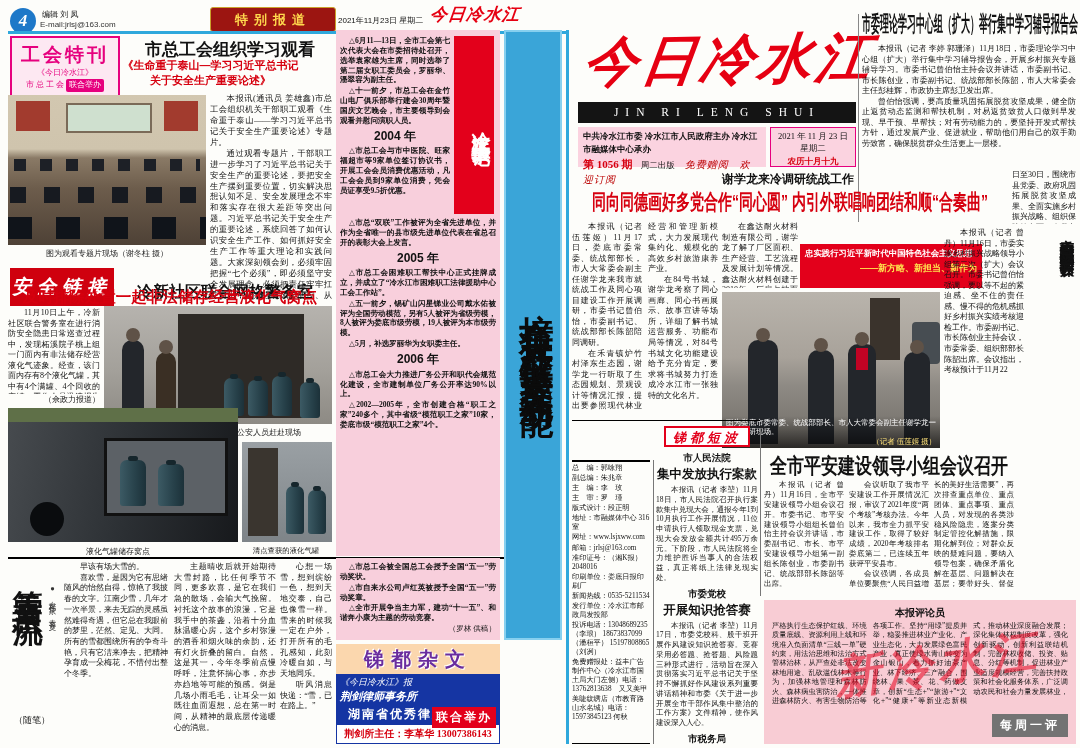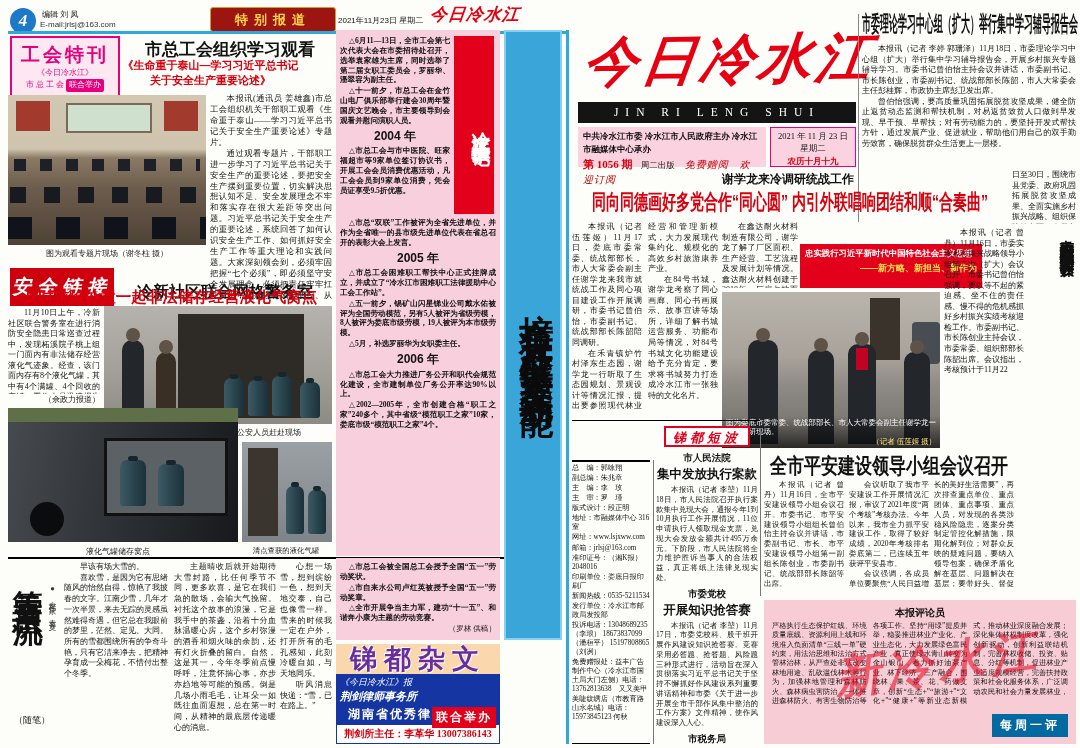--- a/index.html
+++ b/index.html
@@ -74,37 +74,37 @@
   
   .colo{font-size:7.2px;line-height:1.26;border-top:2px solid #000;border-bottom:1px solid #000;padding-top:2px;box-sizing:border-box;}
   .colo .row{margin-bottom:1px;}
   
   .etitle{font:bold 30px/1.18 "Liberation Serif",serif;letter-spacing:6px;}
   .eauthor{font-size:7.5px;letter-spacing:2px;color:#333;}
   .essay{font-size:8px;line-height:1.34;text-align:justify;}
   .essay p{margin:0;text-indent:2em;}
   
   .adtop{background:#fbd7ae;text-align:center;}
-  .adtitle{color:#6a2d9e;font-weight:bold;font-size:27px;letter-spacing:7px;line-height:30px;font-family:"Liberation Sans",sans-serif;
+  .adtitle{color:#6a2d9e;font-weight:bold;font-size:20px;letter-spacing:7px;line-height:30px;font-family:"Liberation Sans",sans-serif;
            text-shadow:1px 1px 0 #fff,-1px -1px 0 #fff;}
   .admid{background:#1535a3;color:#fff;padding:2px 4px;box-sizing:border-box;}
   .adline1{font-style:italic;font-size:9px;}
   .adline2{font:italic bold 11px "Liberation Serif",serif;}
   .adbadge{position:absolute;right:4px;top:33px;background:#e3001b;color:#fff;font-weight:bold;font-size:12px;
            padding:2px 4px;letter-spacing:2px;}
   .adline3{font-weight:bold;font-size:12px;text-align:center;letter-spacing:2px;margin-top:2px;font-family:"Liberation Sans",sans-serif;}
   .adbottom{background:#fff;border:1px solid #1535a3;color:#d6000f;font-weight:bold;font-size:10px;text-align:center;line-height:18px;}
   
   .review{background:#f8ccd4;box-sizing:border-box;padding:4px 8px;}
   .rev-hl{color:#d6000f;font:italic bold 15.5px "Liberation Serif",serif;text-align:center;letter-spacing:1px;}
   .rev-by{text-align:center;font-weight:bold;font-size:10px;margin:2px 0;font-family:"Liberation Sans",sans-serif;}
   .rev-body{font-size:7.2px;line-height:1.3;text-align:justify;column-count:3;column-gap:6px;height:92px;overflow:hidden;}
   .wm{position:absolute;left:70px;top:34px;color:rgba(227,0,27,.55);font:italic bold 46px "Liberation Serif",serif;
       transform:rotate(-8deg);letter-spacing:6px;pointer-events:none;white-space:nowrap;}
-  .weekly{position:absolute;right:8px;bottom:7px;background:#0369a1;color:#fff;font-weight:bold;font-size:12px;
+  .weekly{position:absolute;right:8px;bottom:7px;background:#737373;color:#fff;font-weight:bold;font-size:12px;
           padding:3px 8px;letter-spacing:3px;font-family:"Liberation Sans",sans-serif;}
 </style>
 </head>
 <body>
 
 <div id="paper">
 
   <div class="abs pagenum">4</div>
   <div class="abs sans" style="left:42px;top:9px;font-size:8px;">编辑 刘 凤</div>
   <div class="abs sans" style="left:40px;top:20px;font-size:8px;color:#333;">E-mail:jrlsj@163.com</div>

